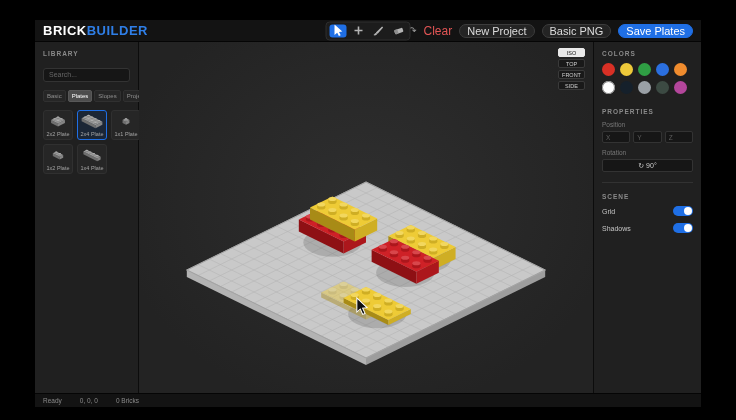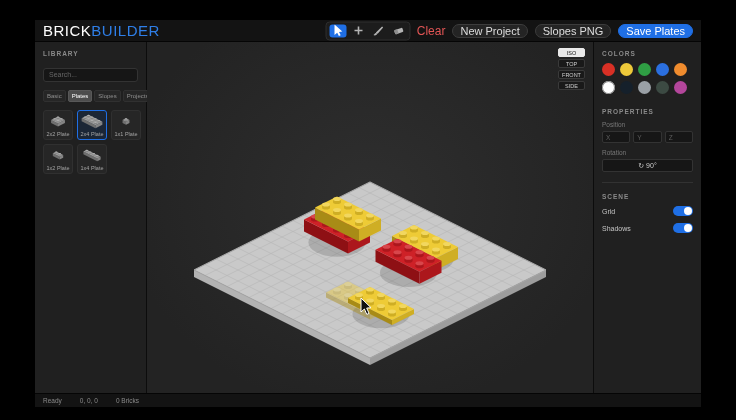--- a/index.html
+++ b/index.html
@@ -1,33 +1,33 @@
 <!DOCTYPE html>
 <html><head>
 <meta charset="utf-8">
 <style>
   *{box-sizing:border-box;margin:0;padding:0}
   html,body{width:736px;height:420px;overflow:hidden}
   body{background:#000;font-family:"Liberation Sans",sans-serif;position:relative}
   .app{position:absolute;left:35px;top:20px;width:666px;height:387px;background:#1e1e1e;display:flex;flex-direction:column;overflow:hidden}
 
   .topbar{height:22px;background:#131313;border-bottom:1px solid #050505;display:flex;align-items:center;padding:0 8px;position:relative;flex:0 0 auto}
-  .brand{font-size:15px;font-weight:normal;letter-spacing:.5px;white-space:nowrap}
+  .brand{font-size:13px;font-weight:bold;letter-spacing:.5px;white-space:nowrap}
   .brand .b1{color:#fff}.brand .b2{color:#2f7fe8}
   .tools{position:absolute;left:50%;top:50%;transform:translate(-50%,-50%);display:flex;gap:3px;background:#1c1c1c;border:1px solid #2e2e2e;border-radius:4px;padding:2px 3px}
   .tool{width:17px;height:13px;border-radius:3px;display:flex;align-items:center;justify-content:center;background:transparent;border:none;cursor:pointer}
   .tool.active{background:#1f6fe5}
   .tb-right{margin-left:auto;display:flex;align-items:center;gap:7px}
   .tb-icon{color:#9a9a9a;font-size:10px;line-height:1;cursor:pointer}
   .tb-clear{color:#e25555;font-size:12px;cursor:pointer}
   .tb-btn{font-size:11px;color:#ddd;background:#242424;border:1px solid #3c3c3c;border-radius:8px;padding:0 7px;cursor:pointer;font-family:"Liberation Sans",sans-serif}
   .tb-btn.primary{background:#1f6fe5;border-color:#1f6fe5;color:#fff}
 
   .main{flex:1;display:flex;min-height:0}
-  .sidebar{width:112px;background:#202020;border-right:1px solid #0c0c0c;padding:8px;flex:0 0 auto}
+  .sidebar{width:104px;background:#202020;border-right:1px solid #0c0c0c;padding:8px;flex:0 0 auto}
   .sec-title{font-size:6.5px;font-weight:bold;color:#8a8a8a;letter-spacing:1px;margin-bottom:6px}
   .search input{width:100%;height:14px;background:#161616;border:1px solid #333;border-radius:3px;color:#ccc;font-size:7px;padding:0 5px;outline:none;font-family:"Liberation Sans",sans-serif}
   .search input::placeholder{color:#666}
   .tabs{display:flex;gap:2px;margin:8px 0}
   .tab{font-size:6px;color:#8f8f8f;background:#262626;border:1px solid #303030;border-radius:2px;padding:2px 3px;cursor:pointer;font-family:"Liberation Sans",sans-serif}
   .tab.active{background:#4d4d4d;color:#fff;border-color:#585858}
   .lib-grid{display:grid;grid-template-columns:repeat(3,1fr);gap:4px}
   .lib-item{background:#262626;border:1px solid #303030;border-radius:3px;padding:3px 1px 2px;display:flex;flex-direction:column;align-items:center;gap:2px;cursor:pointer}
   .lib-item.selected{border-color:#1f6fe5;background:#1b2636}
   .lib-label{font-size:5.5px;color:#a5a5a5;white-space:nowrap}
@@ -89,21 +89,21 @@
             </g>
           </svg>
       </button>
     </div>
 
     <div class="tb-right">
       <span class="tb-icon">↶</span>
       <span class="tb-icon">↷</span>
       <span class="tb-clear">Clear</span>
       <button class="tb-btn">New Project</button>
-      <button class="tb-btn">Slopes PNG</button>
+      <button class="tb-btn">Basic PNG</button>
       <button class="tb-btn primary">Save Plates</button>
     </div>
   </div>
 
   <div class="main">
 
     <div class="sidebar">
       <div class="sec-title">LIBRARY</div>
       <div class="search">
         <input placeholder="Search..." style="">

